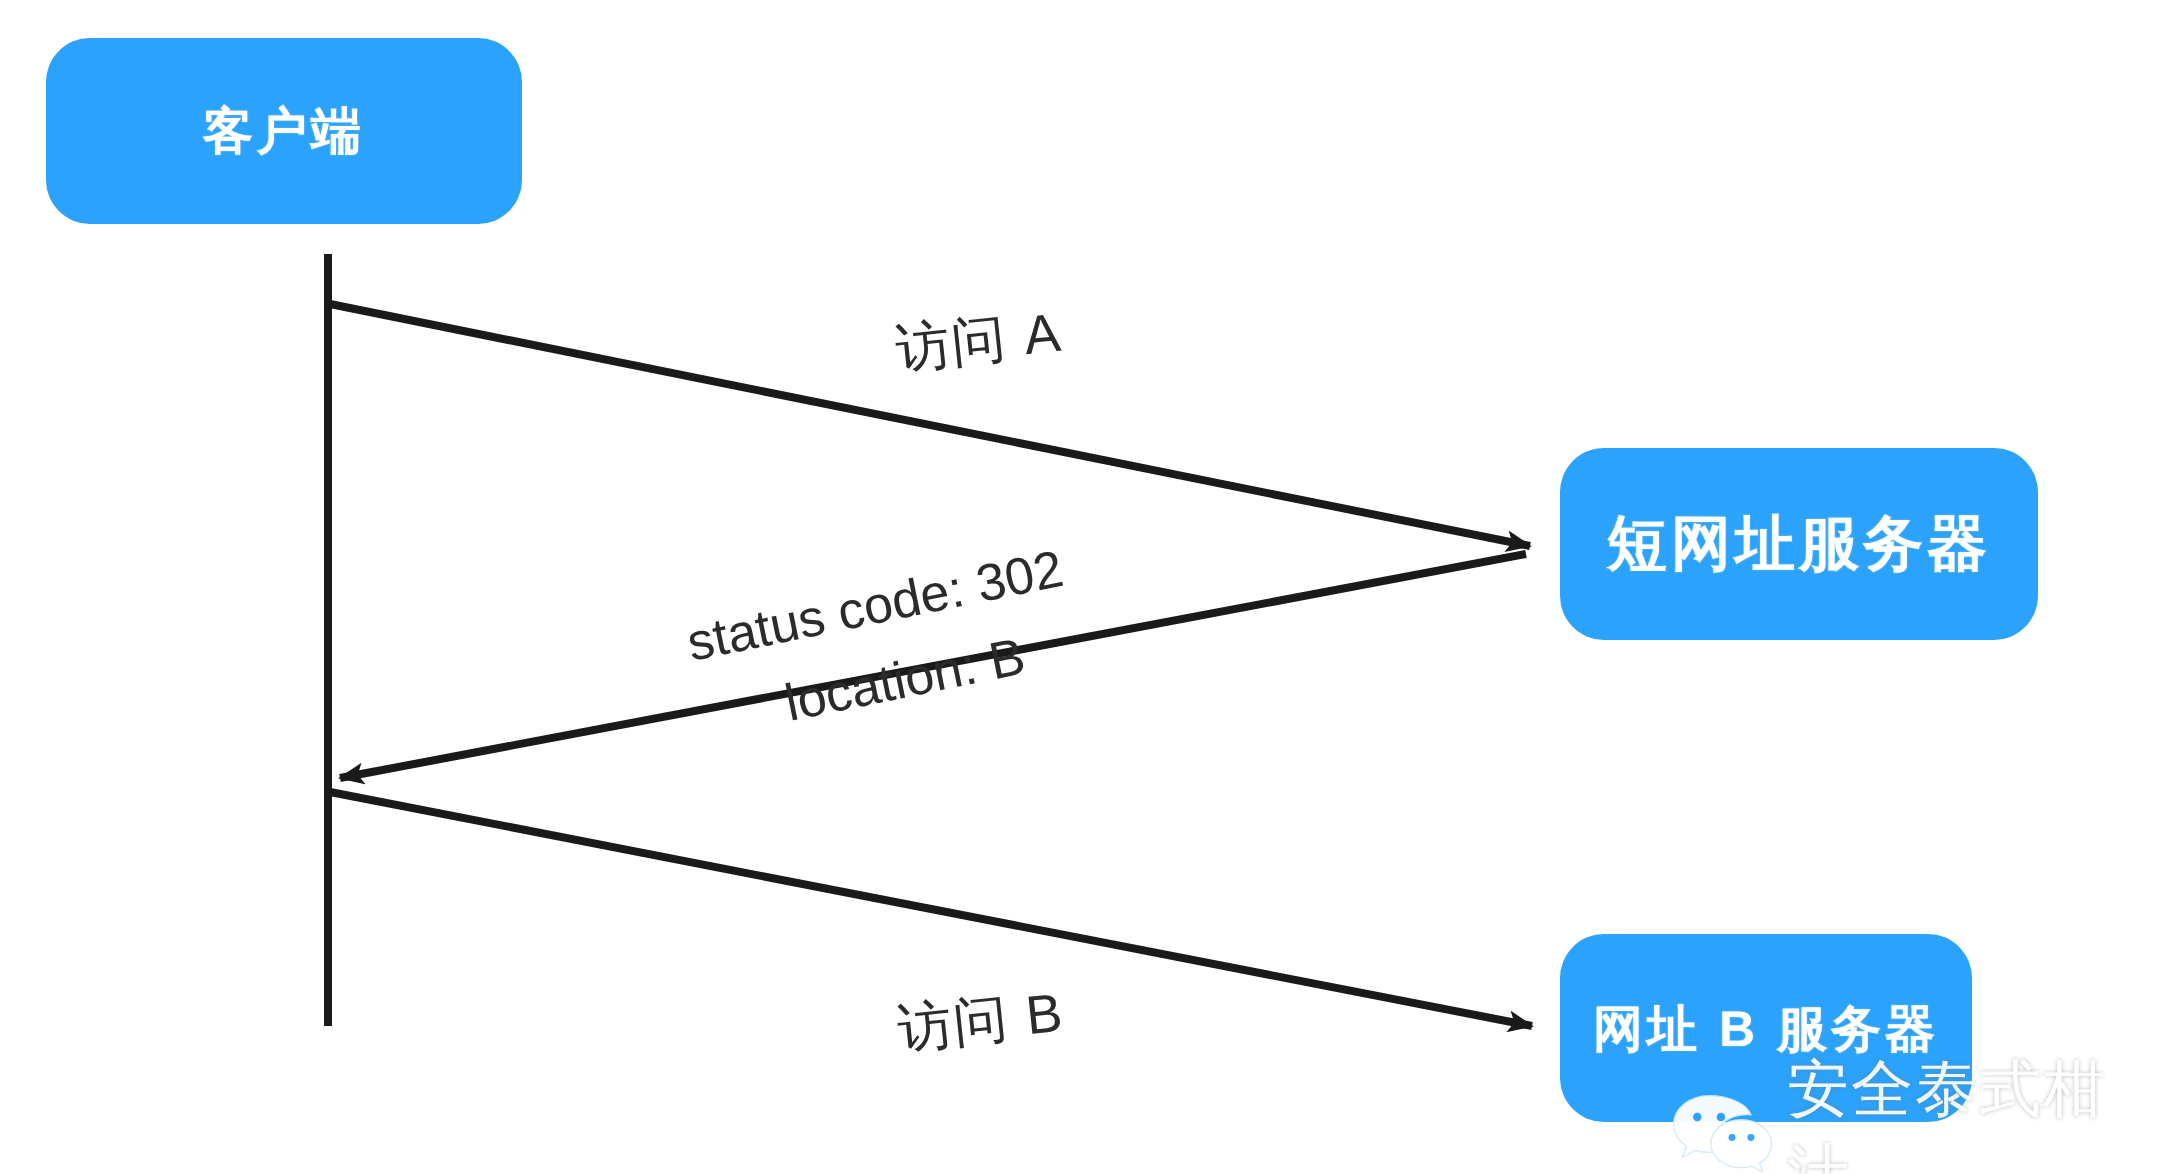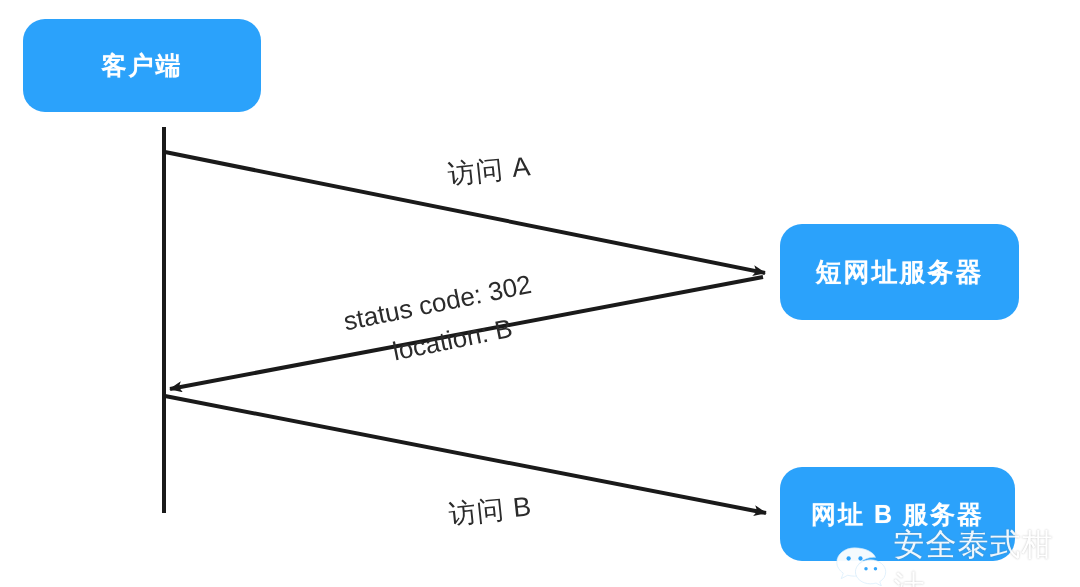--- a/index.html
+++ b/index.html
@@ -37,26 +37,26 @@
     top: 19px;
     width: 238px;
     height: 93px;
     font-size: 25px;
   }
   #node-shorturl {
     left: 780px;
     top: 224px;
     width: 239px;
     height: 96px;
-    font-size: 26px;
+    font-size: 30px;
   }
   #node-siteb {
     left: 780px;
     top: 467px;
-    width: 235px;
+    width: 206px;
     height: 94px;
     font-size: 25px;
   }
   svg#wires {
     position: absolute;
     left: 0;
     top: 0;
     width: 1080px;
     height: 587px;
     pointer-events: none;

